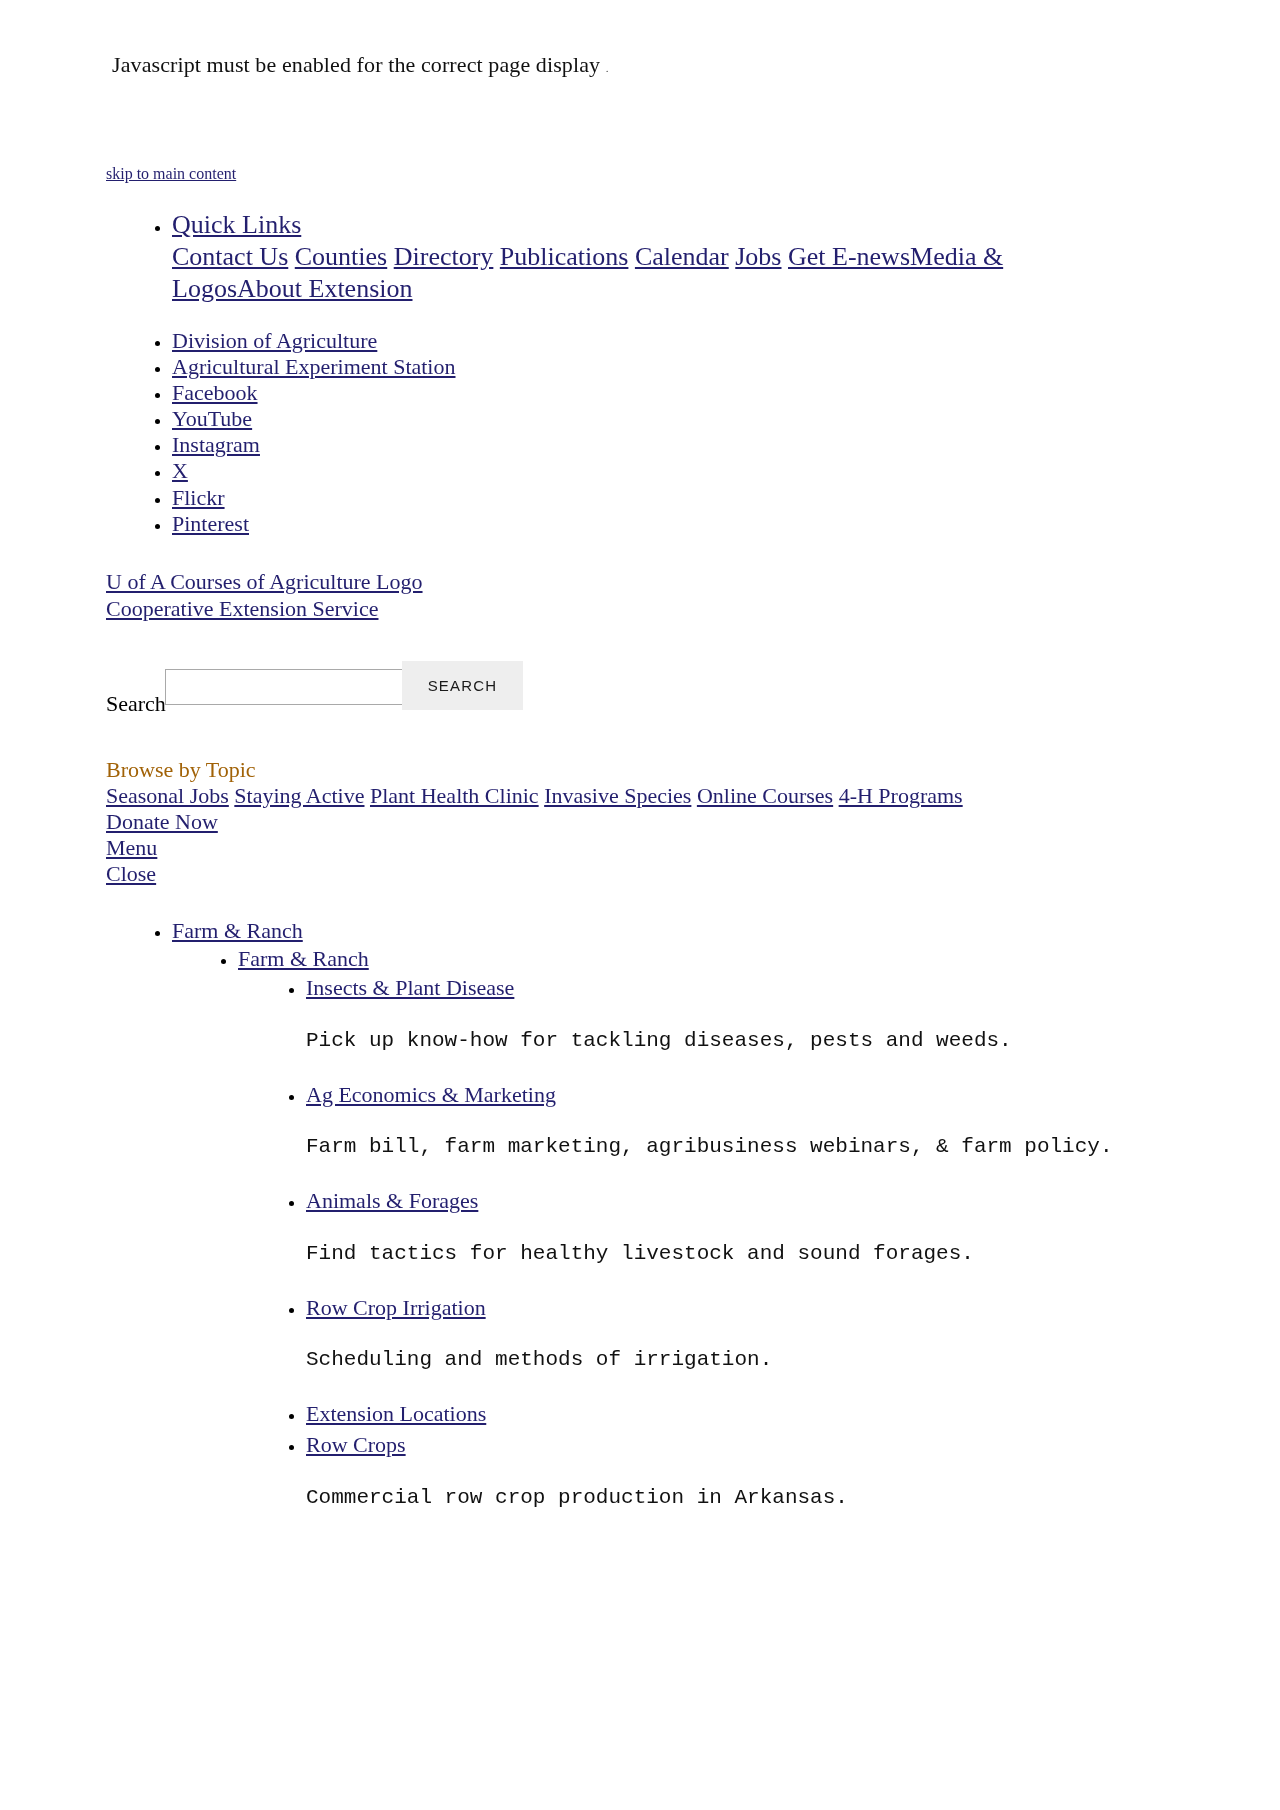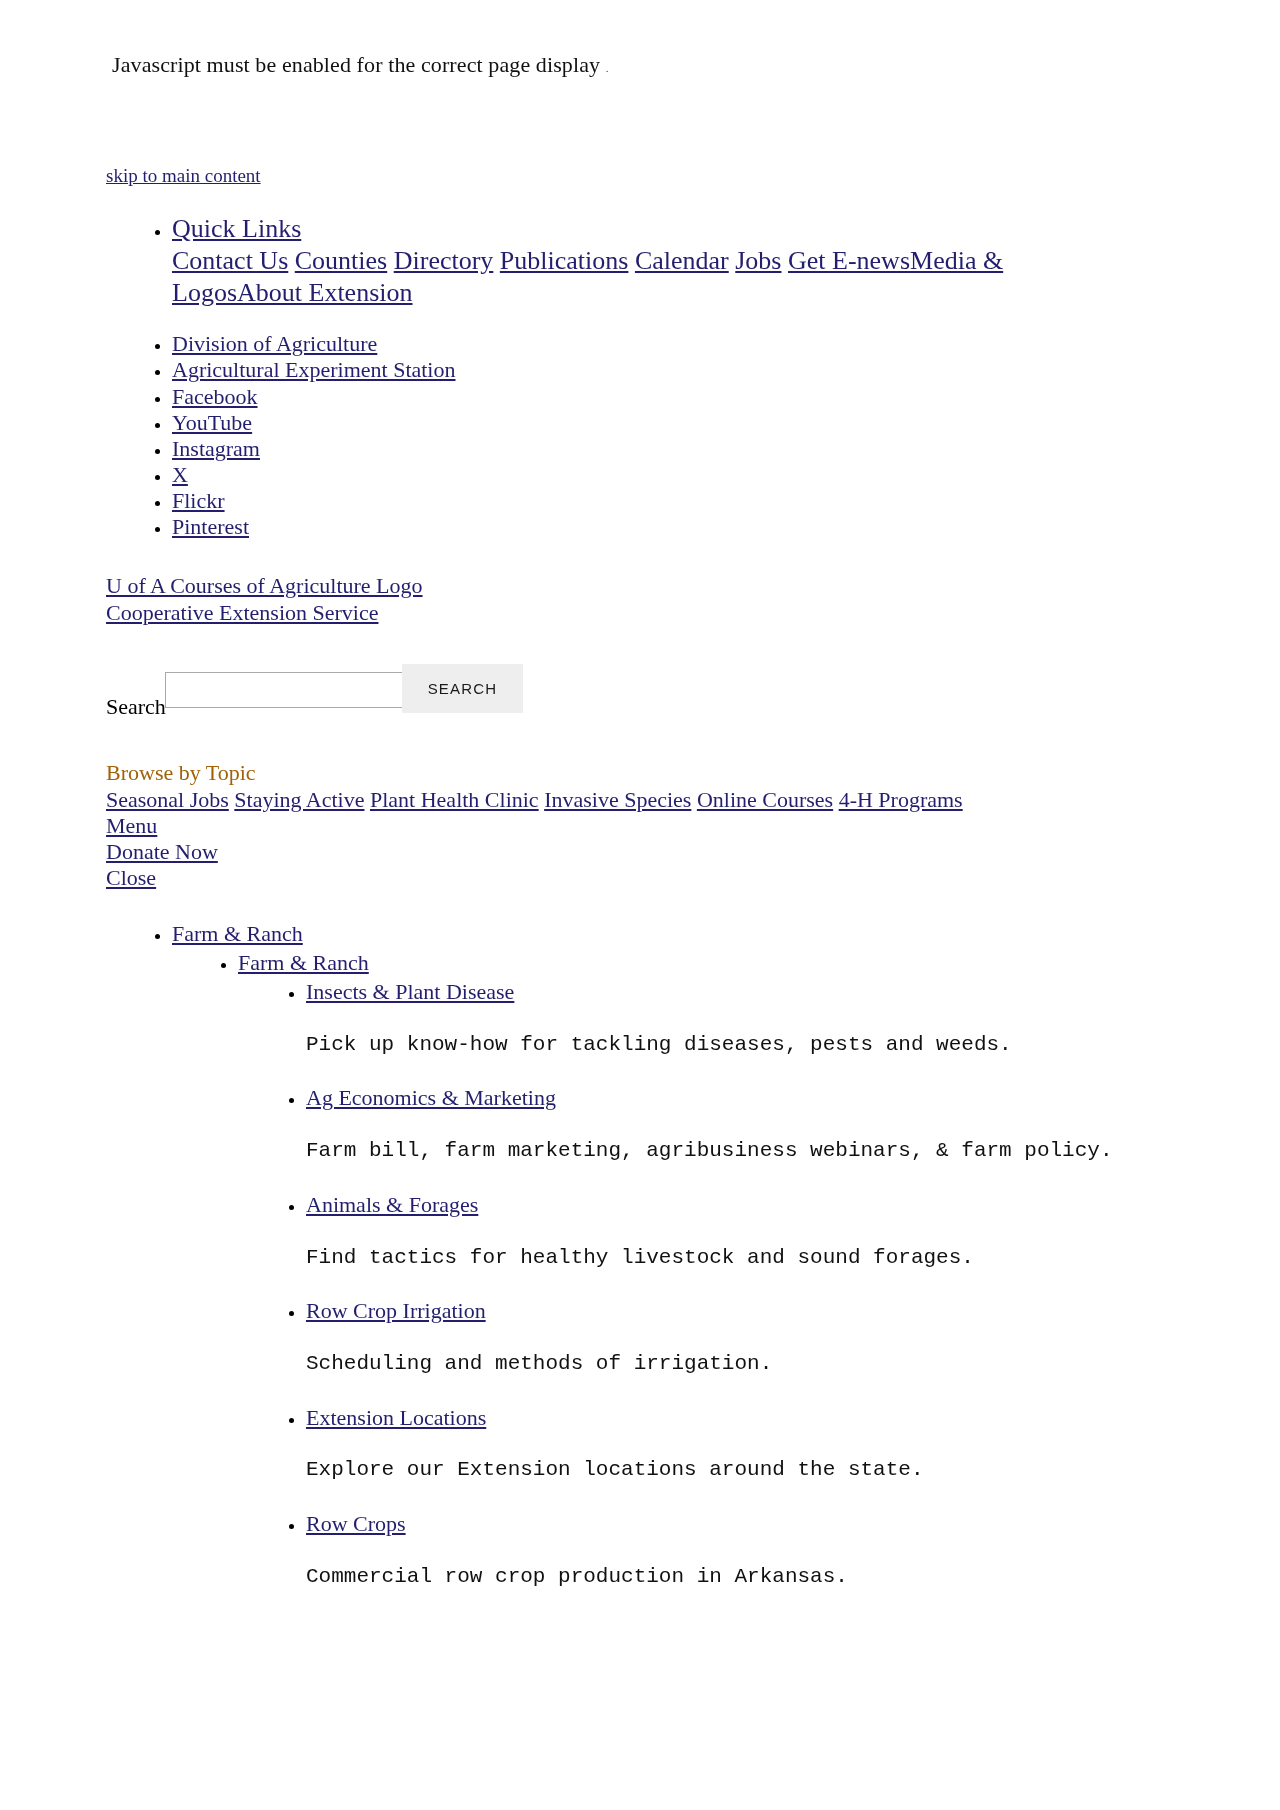--- a/index.html
+++ b/index.html
@@ -35,21 +35,21 @@
     letter-spacing: 0.1px;
   }
   .js-notice .tiny-dot {
     font-size: 11px;
     vertical-align: baseline;
     color: #444;
   }
 
   .skip {
     margin: 85px 16px 0 106px;
-    font-size: 19px;
+    font-size: 16px;
   }
 
   ul.plain {
     list-style: disc;
     margin: 26px 0 0 0;
     padding-left: 172px;
   }
   ul.plain > li {
     margin: 0 0 0 0;
     padding: 0;
@@ -221,22 +221,22 @@
   <div class="browse-block">
     <div class="browse-title">Browse by Topic</div>
     <div class="topic-row">
       <a class="lnk">Seasonal Jobs</a>
       <a class="lnk">Staying Active</a>
       <a class="lnk">Plant Health Clinic</a>
       <a class="lnk">Invasive Species</a>
       <a class="lnk">Online Courses</a>
       <a class="lnk">4-H Programs</a>
     </div>
+    <div class="stack-line"><a class="lnk">Donate Now</a></div>
     <div class="stack-line"><a class="lnk">Menu </a></div>
-    <div class="stack-line"><a class="lnk">Donate Now</a></div>
     <div class="stack-line"><a class="lnk">Close </a></div>
   </div>
 
   <ul class="menu-l1">
     <li>
       <a class="lnk">Farm &amp; Ranch</a>
       <ul class="menu-l2">
         <li>
           <a class="lnk">Farm &amp; Ranch </a>
           <ul class="menu-l3">
@@ -265,23 +265,20 @@
             <li>
               <a class="lnk">Row Crop Irrigation</a>
             </li>
             <li class="desc-li">
               <p class="item-desc">Scheduling and methods of irrigation.</p>
             </li>
 
             <li>
               <a class="lnk">Extension Locations</a>
             </li>
-            <li class="desc-li">
-              <p class="item-desc">Explore our Extension locations around the state.</p>
-            </li>
 
             <li>
               <a class="lnk">Row Crops</a>
             </li>
             <li class="desc-li">
               <p class="item-desc">Commercial row crop production in Arkansas.</p>
             </li>
 
           </ul>
         </li>

